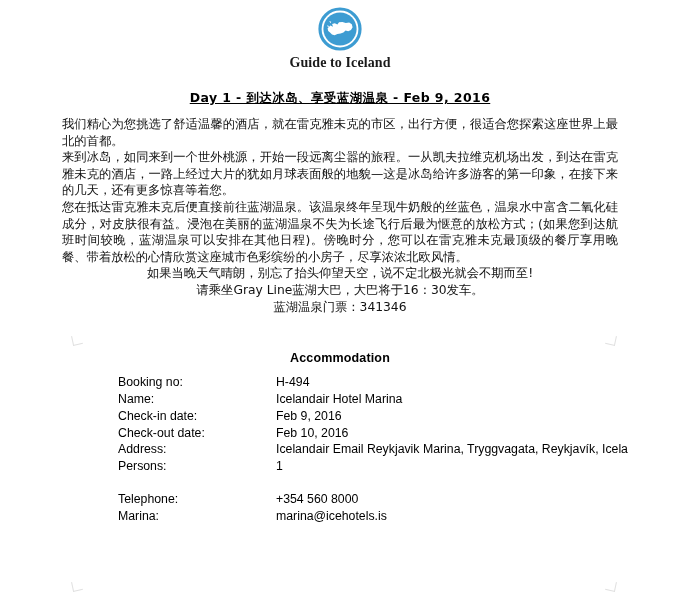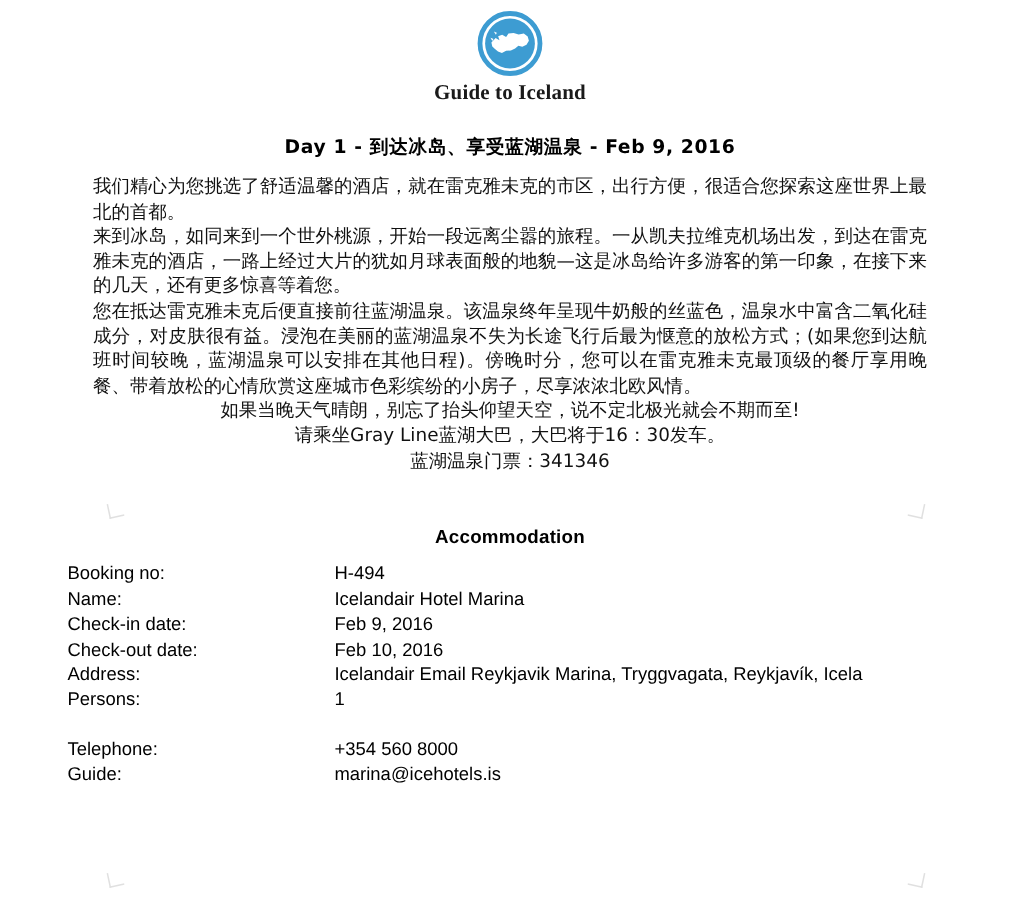--- a/index.html
+++ b/index.html
@@ -40,20 +40,21 @@
     color: #1a1a1a;
   }
 
   
   .day-heading {
     margin: 19px 0 0 0;
     text-align: center;
     font-size: 12.5px;
     font-weight: bold;
     color: #000;
+    text-decoration: underline;
   }
   .day-heading .cn {
     font-family: "DejaVu Sans", "Liberation Sans", sans-serif;
     letter-spacing: 0.4px;
   }
 
   
   .body-copy {
     margin: 9px 62px 0 62px;
     font-family: "DejaVu Sans", "Liberation Sans", sans-serif;
@@ -104,21 +105,21 @@
     margin-top: 0px;
   }
   .acc-title {
     text-align: center;
     font-size: 12.5px;
     font-weight: bold;
     letter-spacing: 0.15px;
     margin: 0 0 9px 0;
   }
   .acc-table {
-    margin-left: 45px;
+    margin-left: 118px;
     border-collapse: collapse;
     font-size: 12.3px;
     line-height: 16.8px;
   }
   .acc-table td {
     padding: 0;
     vertical-align: top;
     white-space: nowrap;
   }
   .acc-table td.label {
@@ -213,21 +214,21 @@
       </tr>
       <tr class="spacer">
         <td></td>
         <td></td>
       </tr>
       <tr>
         <td class="label">Telephone:</td>
         <td class="value">+354 560 8000</td>
       </tr>
       <tr>
-        <td class="label">Guide:</td>
+        <td class="label">Marina:</td>
         <td class="value">marina@icehotels.is</td>
       </tr>
     </tbody>
   </table>
 </div>
 
 <div class="footer-crop">
   <span class="crop-mark left"></span>
   <span class="crop-mark right"></span>
 </div>

